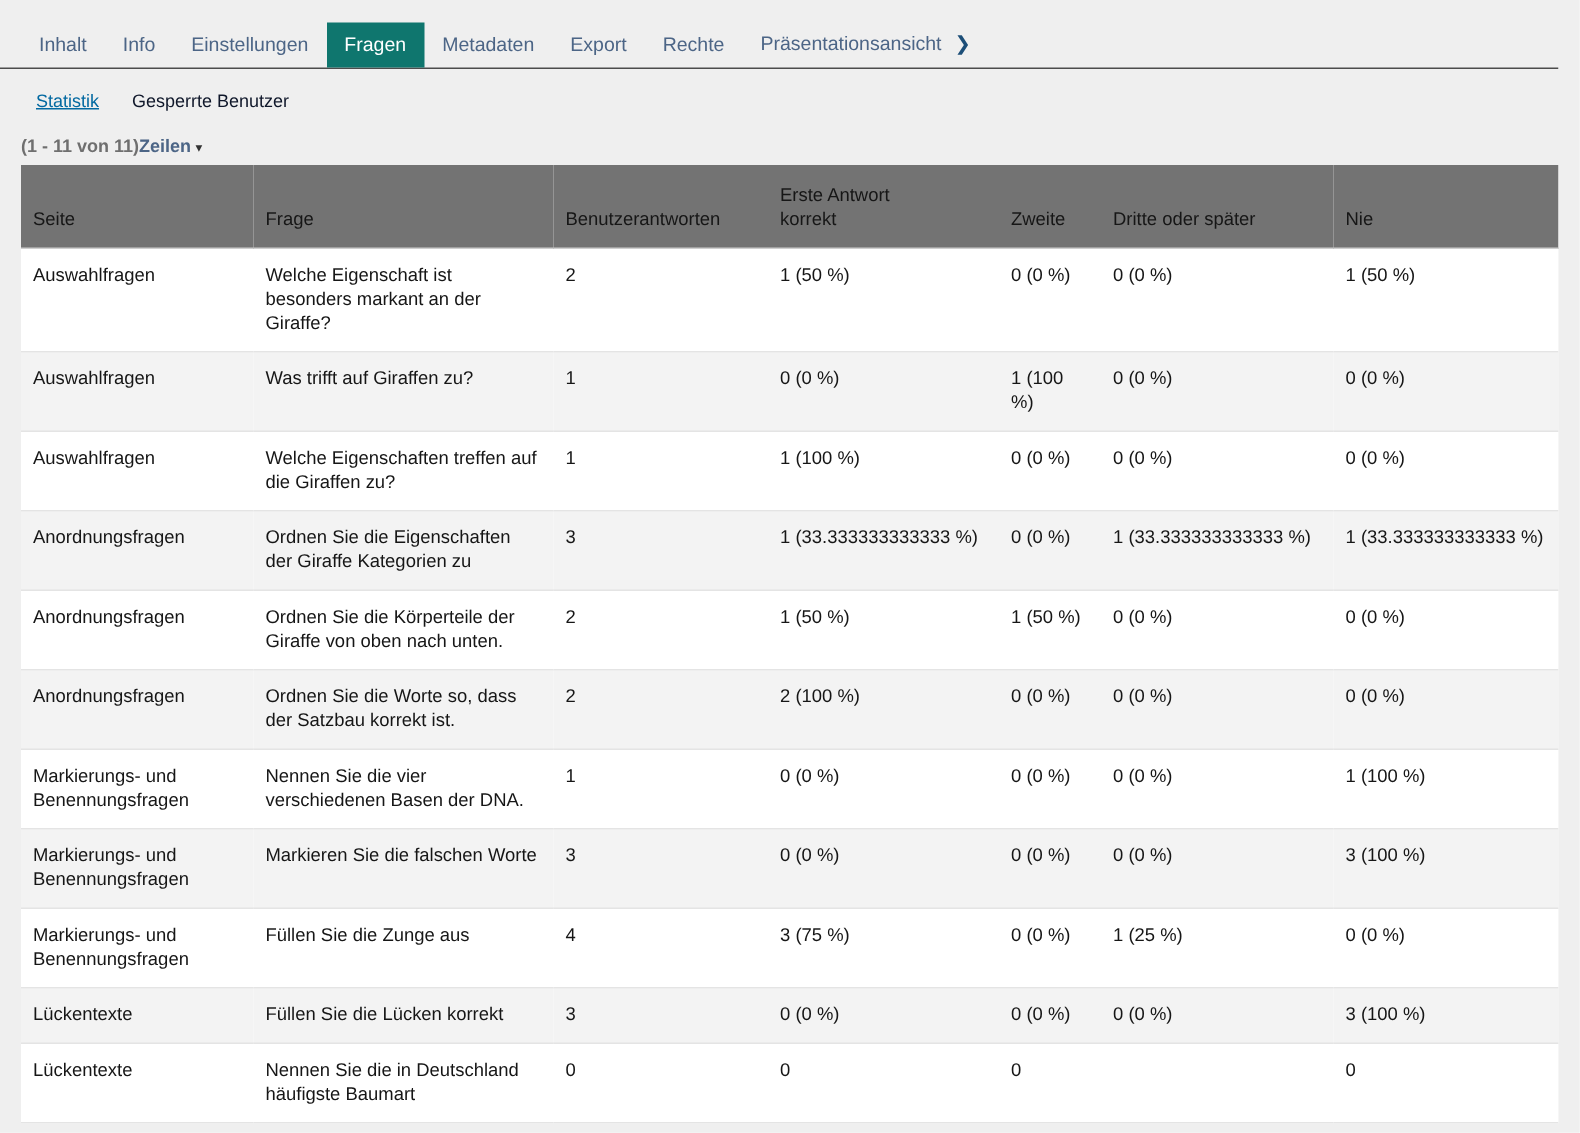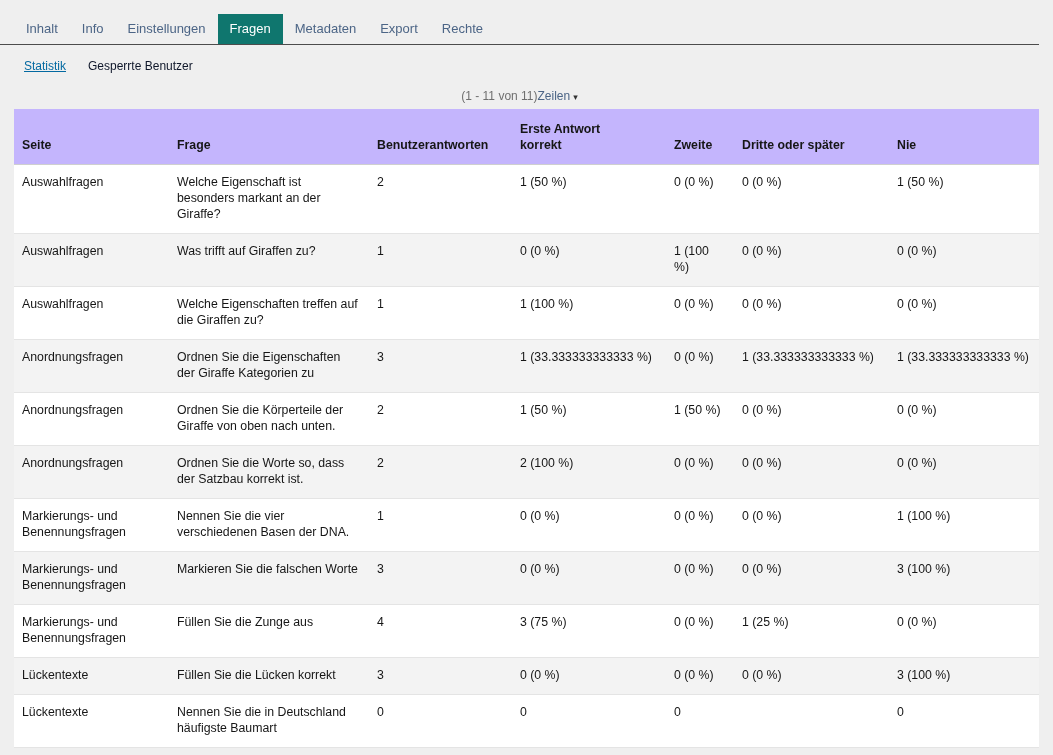--- a/index.html
+++ b/index.html
@@ -33,44 +33,44 @@
   }
 
   
   .subtabs { padding: 14px 0 0 24px; display: flex; gap: 22px; }
   .subtab { font-size: 12px; color: #0369a1; cursor: pointer; }
   .subtab.active { text-decoration: underline; }
   .subtab.plain { color: #0f172a; }
 
   
   .pgrow {
-    display: flex; justify-content: center; align-items: center;
+    display: flex; justify-content: flex-start; align-items: center;
     padding: 16px 14px 6px 14px;
-    font-size: 12px; color: #6f6f6f;
+    font-size: 12px; color: #6f6f6f; font-weight: bold;
   }
   .pgrow.bottom { padding: 12px 14px 0 14px; }
   .rows-select { color: #4c6586; cursor: pointer; white-space: nowrap; }
   .rows-select .caret { font-size: 9px; color: #333; margin-left: 3px; }
 
   
   table.qtable {
     width: 1025px;
     margin: 0 14px;
     border-collapse: collapse;
     background: #ffffff;
     font-size: 12.3px;
     color: #161616;
     table-layout: fixed;
   }
   .qtable th {
     text-align: left;
-    font-weight: bold;
+    font-weight: normal;
     vertical-align: bottom;
     padding: 12px 8px 11px 8px;
-    background: #c4b5fd;
+    background: #737373;
     border-bottom: 1px solid #cfcfcf;
     line-height: 16px;
   }
   .qtable th .th-narrow { display: inline-block; max-width: 92px; }
   .qtable td {
     vertical-align: top;
     padding: 9px 8px 11px 8px;
     line-height: 16px;
     background: #ffffff;
   }
@@ -83,20 +83,24 @@
 <div class="page">
 
   <div class="tabbar">
     <div class="tab">Inhalt</div>
     <div class="tab">Info</div>
     <div class="tab">Einstellungen</div>
     <div class="tab active">Fragen</div>
     <div class="tab">Metadaten</div>
     <div class="tab">Export</div>
     <div class="tab">Rechte</div>
+    <div class="tab">
+      <span>Präsentationsansicht</span>
+      <span class="chev">❯</span>
+    </div>
   </div>
 
   <div class="subtabs">
     <div class="subtab active">Statistik</div>
     <div class="subtab plain">Gesperrte Benutzer</div>
   </div>
 
   <div class="pgrow">
     <span>(1 - 11 von 11)</span>
     <span class="rows-select">

